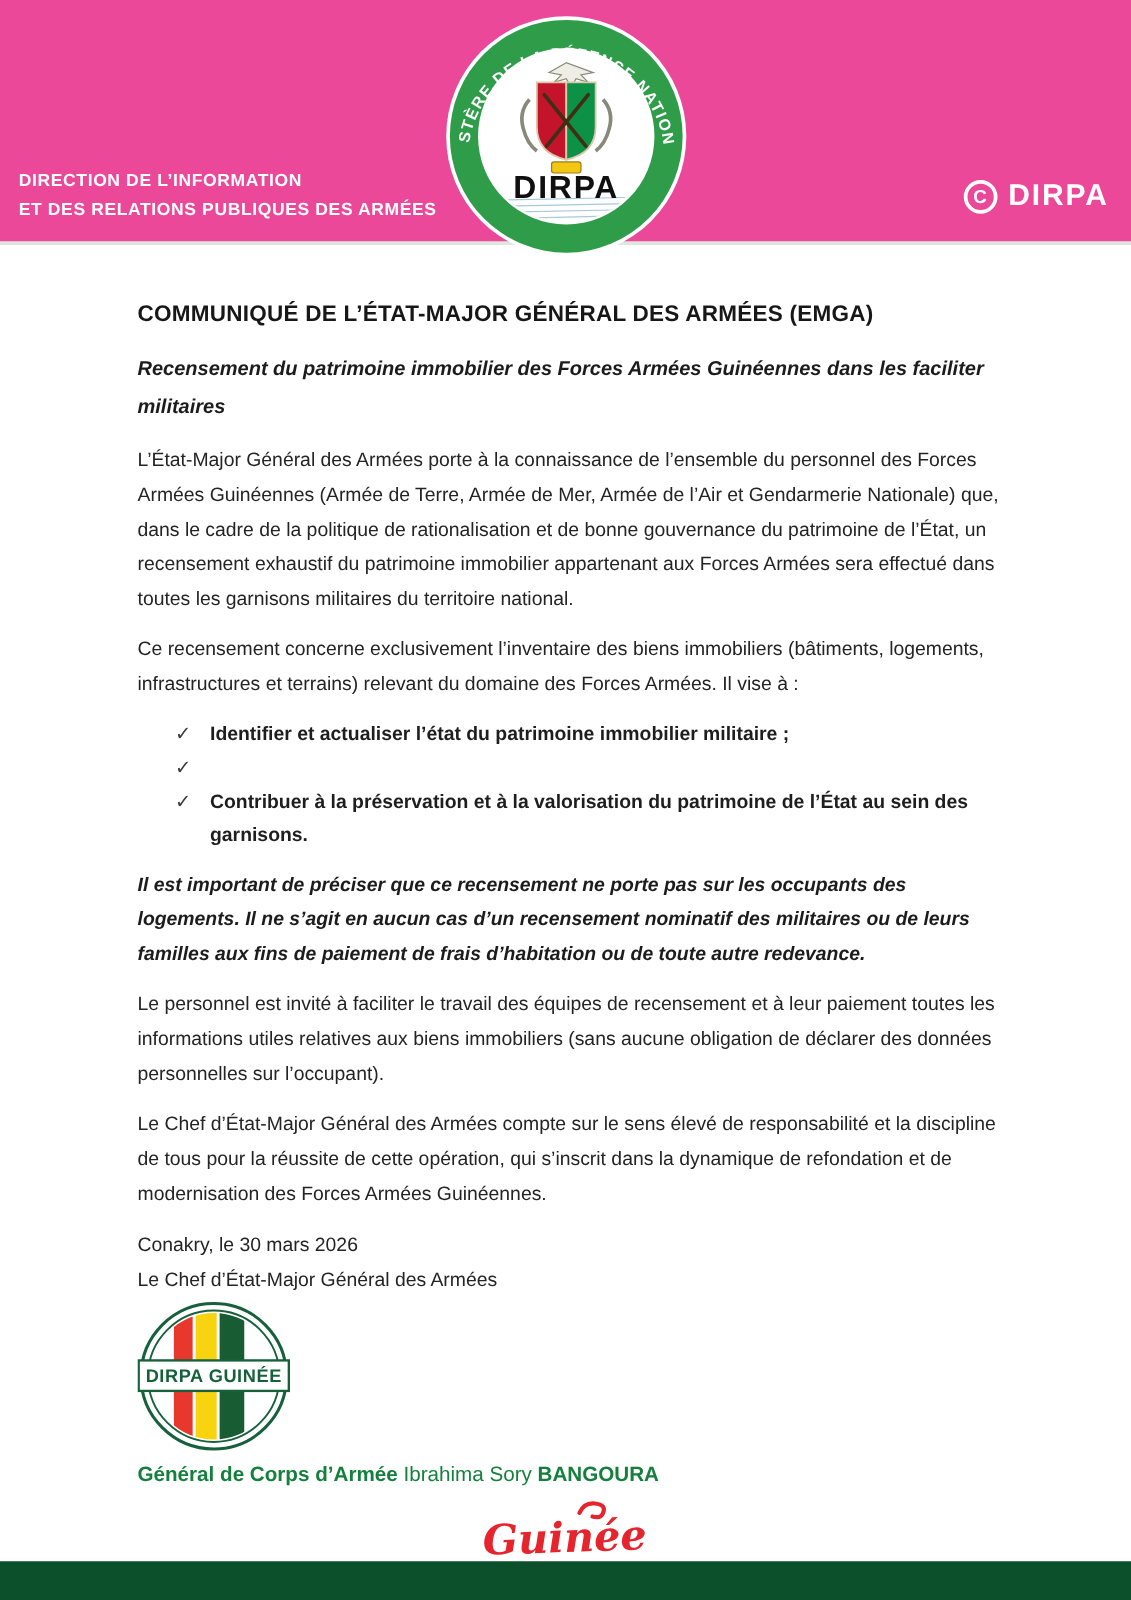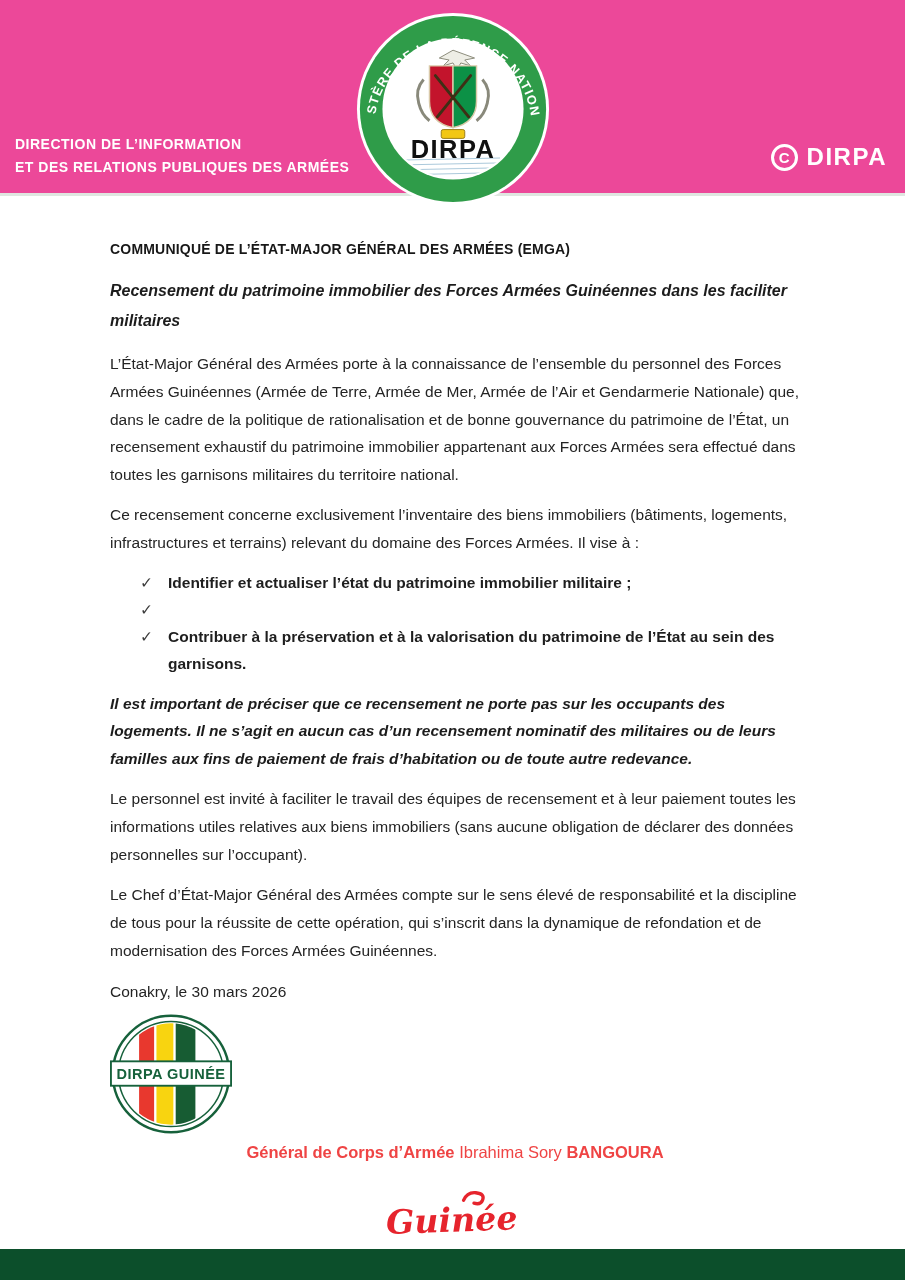--- a/index.html
+++ b/index.html
@@ -47,21 +47,21 @@
   }
 
   
   .document {
     position:absolute; top:199px; left:0; right:0; bottom:31px;
     padding:42px 105px 0 110px;
     display:flex; flex-direction:column;
     overflow:hidden;
   }
   .doc-title {
-    font-size:14px; font-weight:bold; color:#171717;
+    font-size:18px; font-weight:bold; color:#171717;
     letter-spacing:0.2px;
     margin-bottom:19px;
   }
   .doc-subtitle {
     font-size:16px; font-weight:bold; font-style:italic;
     line-height:1.9; color:#1c1c1c;
     margin-bottom:13px;
   }
   .para {
     font-size:15.5px; line-height:1.8; color:#242424;
@@ -78,21 +78,21 @@
     color:#1e1e1e;
   }
   .check-glyph { flex:0 0 auto; color:#3c3c3c; font-weight:normal; }
   .dateline, .signoff {
     font-size:15.5px; color:#242424;
   }
   .dateline { margin:6px 0 10px; }
   .signoff  { margin:0 0 4px; }
   .stamp-row { text-align:left; padding-right:70px; margin:2px 0 4px; }
   .signature {
-    font-size:16.5px; text-align:center; color:#ef4444;
+    font-size:16.5px; text-align:left; color:#15803d;
     margin-bottom:8px;
   }
   .signature .bold { font-weight:bold; }
   .guinee-row { margin-top:auto; text-align:center; padding-bottom:2px; }
 
   
   .footer-band {
     position:absolute; left:0; right:0; bottom:0;
     height:31px; background:#0c4f2b;
   }
@@ -185,20 +185,21 @@
     </ul>
 
     <p class="para emphasis">Il est important de préciser que ce recensement ne porte pas sur les occupants des logements. Il ne s’agit en aucun cas d’un recensement nominatif des militaires ou de leurs familles aux fins de paiement de frais d’habitation ou de toute autre redevance.</p>
 
     <p class="para">Le personnel est invité à faciliter le travail des équipes de recensement et à leur paiement toutes les informations utiles relatives aux biens immobiliers (sans aucune obligation de déclarer des données personnelles sur l’occupant).</p>
 
     <p class="para">Le Chef d’État-Major Général des Armées compte sur le sens élevé de responsabilité et la discipline de tous pour la réussite de cette opération, qui s’inscrit dans la dynamique de refondation et de modernisation des Forces Armées Guinéennes.</p>
 
     <p class="dateline">Conakry, le 30 mars 2026</p>
 
+    <p class="signoff">Le Chef d’État-Major Général des Armées</p>
 
     <div class="stamp-row">
       <svg viewBox="0 0 130 130" width="122" height="122">
         <defs>
           <clipPath id="stampClip">
               <circle cx="65" cy="65" r="54"></circle>
             </clipPath>
         </defs>
         <circle cx="65" cy="65" r="62" fill="#ffffff" stroke="#16613b" stroke-width="2.6"></circle>
         <circle cx="65" cy="65" r="56" fill="#ffffff" stroke="#16613b" stroke-width="1.6"></circle>

